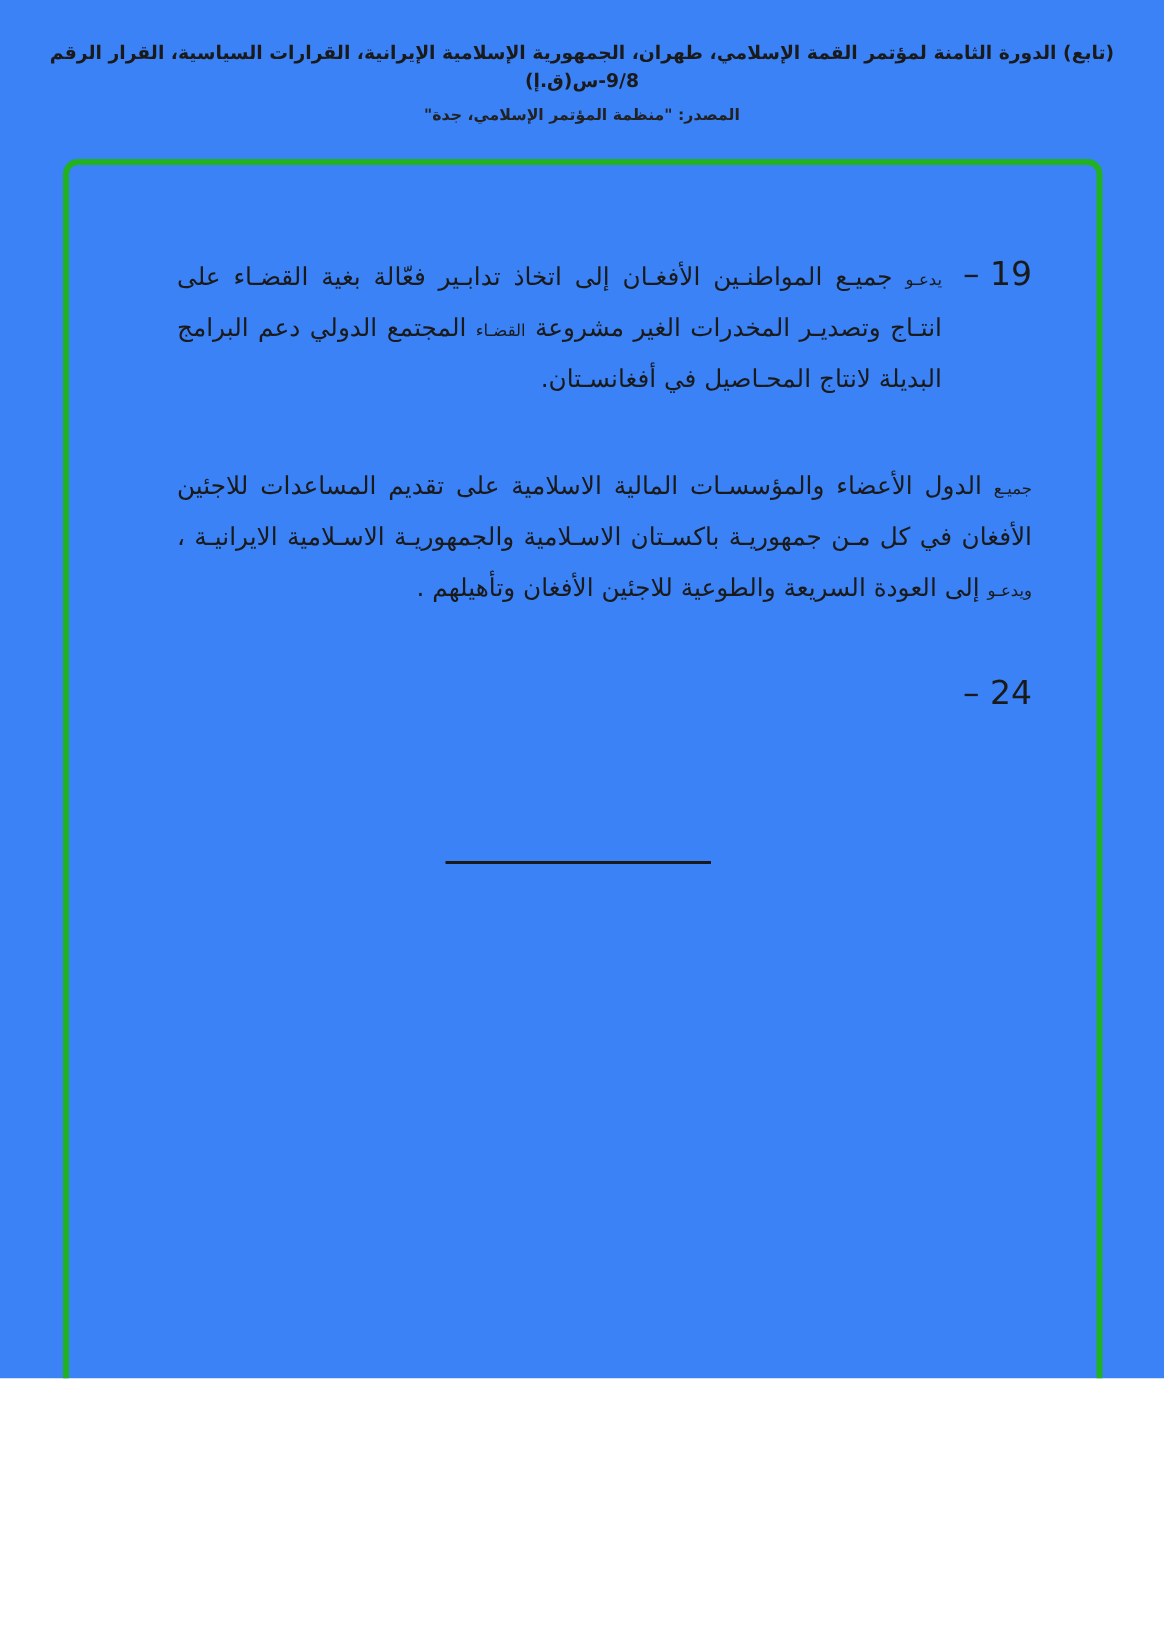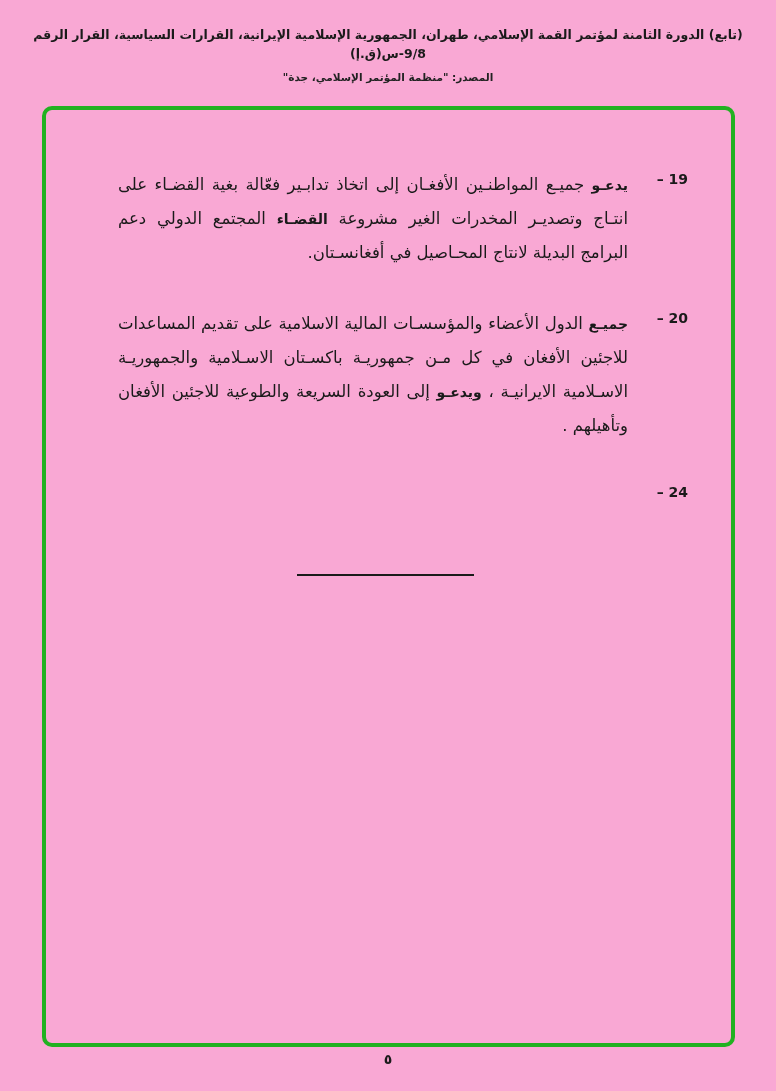--- a/index.html
+++ b/index.html
@@ -4,22 +4,22 @@
 <style>
   html, body {
     margin: 0;
     padding: 0;
     background: #ffffff;
     font-family: "DejaVu Sans", sans-serif;
   }
   .page {
     position: relative;
     width: 776px;
-    height: 1091px;
-    background: #f9a8d4;
+    height: 919px;
+    background: #3b82f6;
     overflow: hidden;
     color: #1a1a1a;
   }
   .header {
     position: absolute;
     top: 26px;
     left: 20px;
     right: 20px;
     text-align: center;
     direction: rtl;
@@ -53,35 +53,35 @@
     direction: rtl;
   }
   .item {
     display: flex;
     gap: 14px;
     margin-bottom: 38px;
     direction: rtl;
   }
   .item-number {
     flex: 0 0 46px;
-    font-weight: 700;
-    font-size: 14px;
+    font-weight: 400;
+    font-size: 22px;
     padding-top: 3px;
     white-space: nowrap;
   }
   .item-text {
     flex: 1;
     font-size: 16.5px;
     line-height: 2.05;
     text-align: justify;
     text-align-last: right;
   }
   .bold {
-    font-weight: 700;
-    font-size: 14px;
+    font-weight: 400;
+    font-size: 11px;
   }
   .divider {
     position: absolute;
     top: 574px;
     left: 297px;
     width: 177px;
     height: 0;
     border-top: 2px solid #1a1a1a;
   }
   .page-number {
@@ -105,21 +105,20 @@
   </div>
 
   <div class="frame" style="border-color: rgb(33, 177, 33);"></div>
 
   <div class="content" dir="rtl">
       <div class="item">
         <div class="item-number">19 –</div>
         <div class="item-text"><span class="bold">يدعـو</span><span> جميـع المواطنـين الأفغـان إلى اتخاذ تدابـير فعّالة بغية القضـاء على انتـاج وتصديـر المخدرات الغير مشروعة </span><span class="bold">القضـاء</span><span> المجتمع الدولي دعم البرامج البديلة لانتاج المحـاصيل في أفغانسـتان.</span></div>
       </div>
       <div class="item">
-        <div class="item-number">20 –</div>
         <div class="item-text"><span class="bold">جميـع</span><span> الدول الأعضاء والمؤسسـات المالية الاسلامية على تقديم المساعدات للاجئين الأفغان في كل مـن جمهوريـة باكسـتان الاسـلامية والجمهوريـة الاسـلامية الايرانيـة ، </span><span class="bold">ويدعـو</span><span> إلى العودة السريعة والطوعية للاجئين الأفغان وتأهيلهم .</span></div>
       </div>
       <div class="item">
         <div class="item-number">24 –</div>
       </div>
     </div>
 
   <div class="divider"></div>
 
   <div class="page-number">٥</div>

